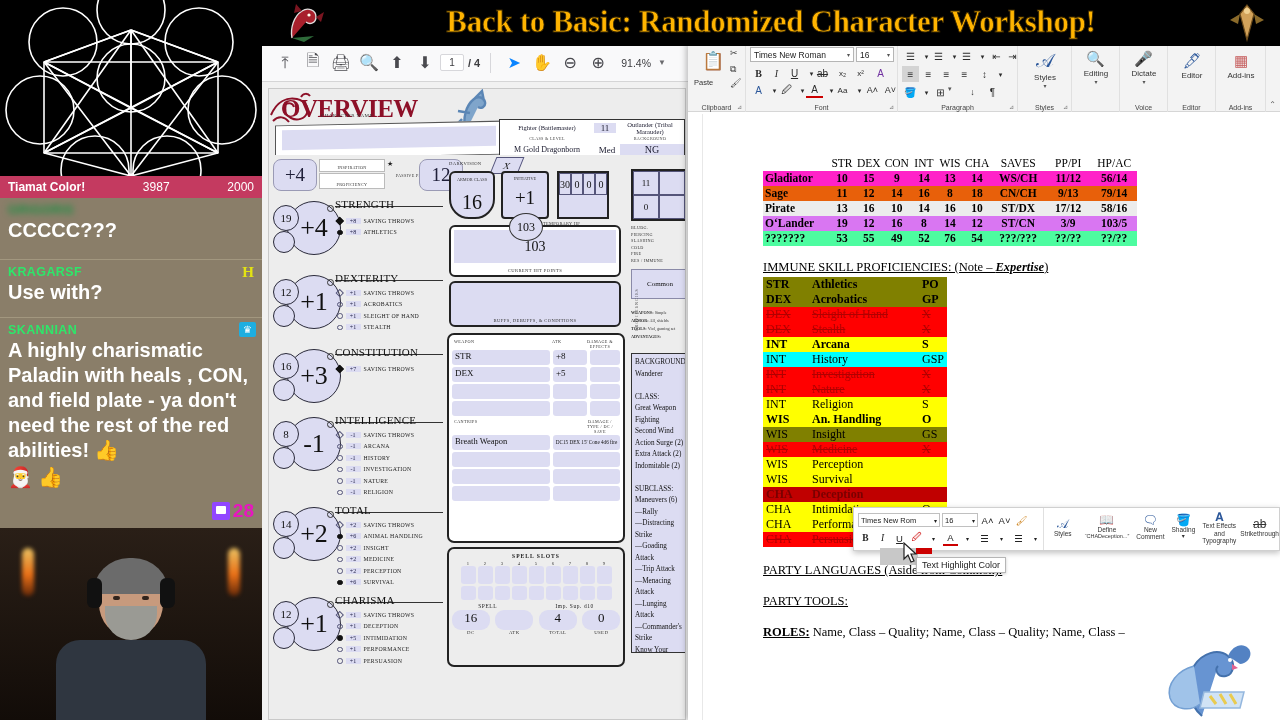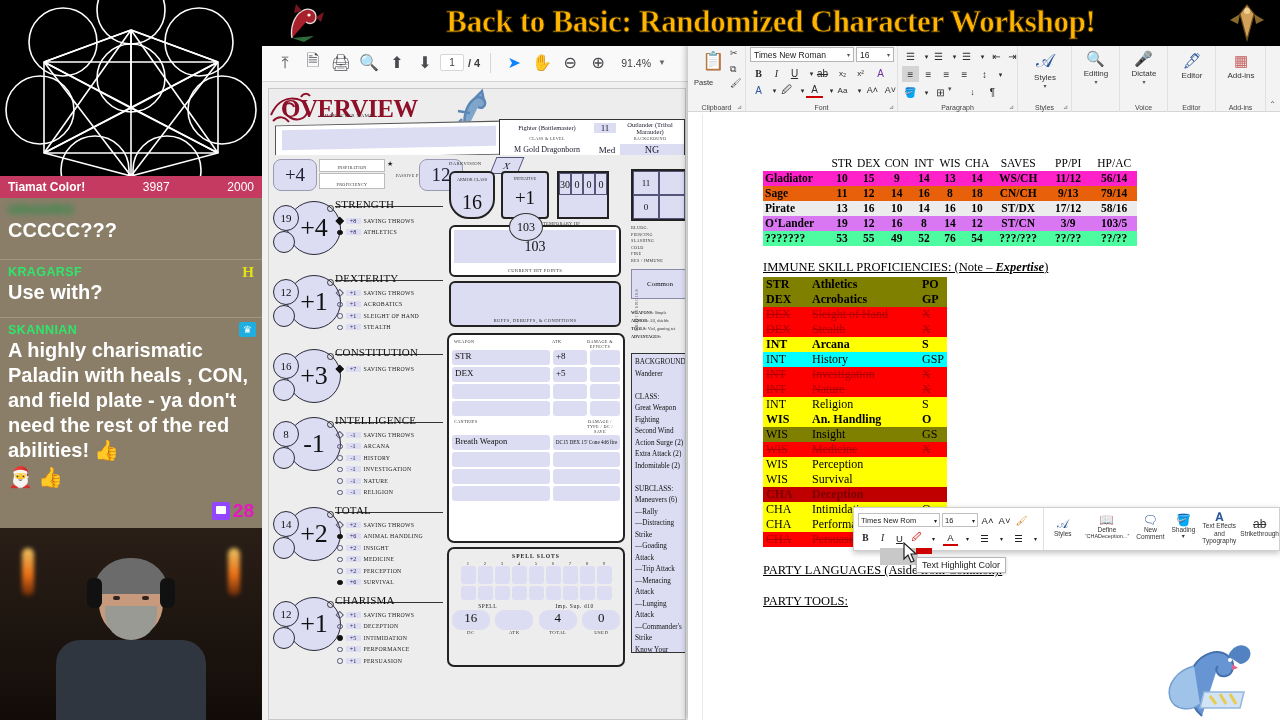--- a/index.html
+++ b/index.html
@@ -1109,20 +1109,23 @@
             <tr>
               <td class="sk-abil" style="background: rgb(255, 0, 0); color: rgb(176, 0, 0); text-decoration: line-through;">CHA</td>
               <td class="sk-name" style="background: rgb(255, 0, 0); color: rgb(176, 0, 0); text-decoration: line-through;">Persuasion</td>
               <td class="sk-tag" style="background: rgb(255, 0, 0); color: rgb(176, 0, 0); text-decoration: line-through;">X</td>
             </tr>
           </tbody>
       </table>
 
       <div class="para"><u>PARTY LANGUAGES (Aside from Common):</u></div>
       <div class="para"><u>PARTY TOOLS:</u></div>
+      <div class="para">
+        <u><b>ROLES:</b></u><span id="roles-text"> Name, Class – Quality; Name, Class – Quality; Name, Class –</span>
+      </div>
     </div>
 
     <svg id="word-dragon" viewBox="0 0 120 100">
       <path d="M58 96 C44 84 40 62 50 46 C58 33 74 28 84 36 C92 42 90 54 82 56 C74 58 70 50 74 46" fill="#5f8fd0" stroke="#3a6aa8" stroke-width="2"></path>
       <path d="M84 36 C88 26 98 22 104 28 C110 34 104 44 96 44" fill="#4a7cc0"></path>
       <path d="M50 46 C34 50 22 64 26 78 C30 90 46 92 56 84" fill="#9bc0e8" stroke="#6d9bd1" stroke-width="1.5"></path>
       <path d="M56 88 L96 88 L100 72 L60 72 Z" fill="#cfe2f5" stroke="#8fb4dd" stroke-width="1.5"></path>
       <path d="M66 76 L72 84 M76 74 L82 84 M86 74 L92 84" stroke="#e8c947" stroke-width="3" fill="none"></path>
       <circle cx="86" cy="40" r="2" fill="#fff"></circle>
       <path d="M88 44 L94 48 L88 50" fill="#e05a8a"></path>

